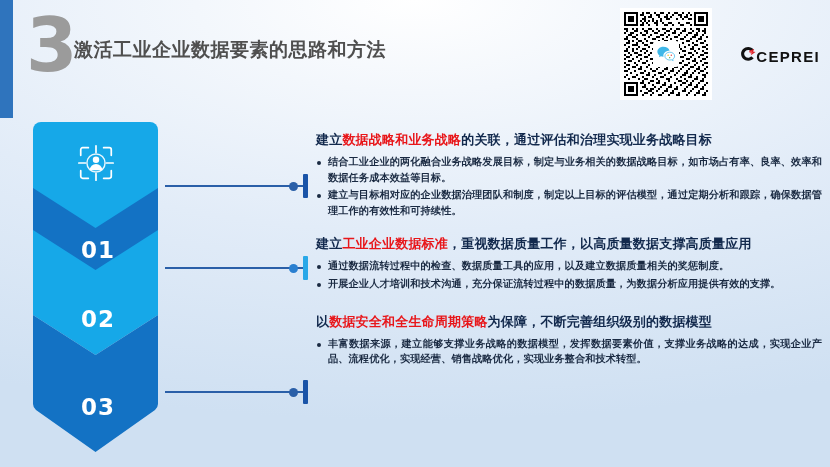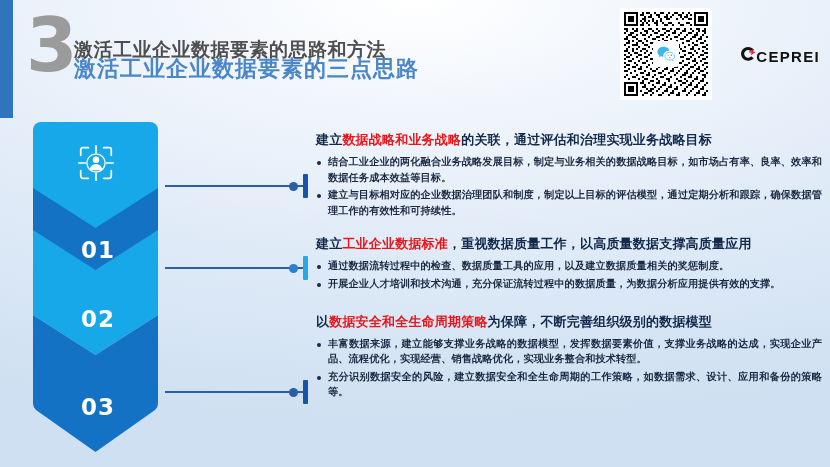--- a/index.html
+++ b/index.html
@@ -97,21 +97,20 @@
 </head>
 <body>
 
 <div class="slide">
 
   <div class="edge-bar"></div>
 
   <div class="header">
     <div class="big-num">3</div>
     <div class="title-sub">激活工业企业数据要素的思路和方法</div>
-    <div class="title-main">激活工业企业数据要素的三点思路</div>
   </div>
 
   <div class="qr-wrap">
     <svg width="92" height="92" viewBox="0 0 46 46" shape-rendering="crispEdges">
       <rect width="46" height="46" fill="#fff"></rect>
       <g fill="#000">
 
         <rect x="2" y="2" width="7" height="1"></rect>
           <rect x="2" y="8" width="7" height="1"></rect>
         <rect x="2" y="2" width="1" height="7"></rect>
@@ -598,18 +597,17 @@
     </div>
 
     <div class="sp2"></div>
 
     <div class="sec">
       <div class="sec-head">
         <span>以</span><span class="hl">数据安全和全生命周期策略</span><span>为保障，不断完善组织级别的数据模型</span>
       </div>
       <ul class="bullets">
         <li>丰富数据来源，建立能够支撑业务战略的数据模型，发挥数据要素价值，支撑业务战略的达成，实现企业产品、流程优化，实现经营、销售战略优化，实现业务整合和技术转型。</li>
-        <li>充分识别数据安全的风险，建立数据安全和全生命周期的工作策略，如数据需求、设计、应用和备份的策略等。</li>
       </ul>
     </div>
 
   </div>
 </div>
 
 </body></html>

